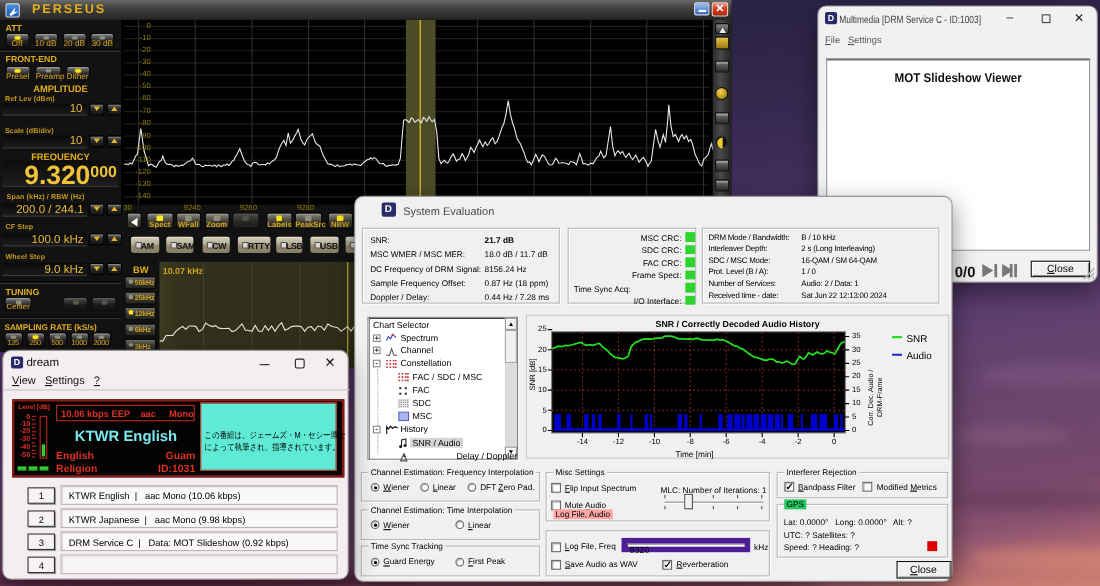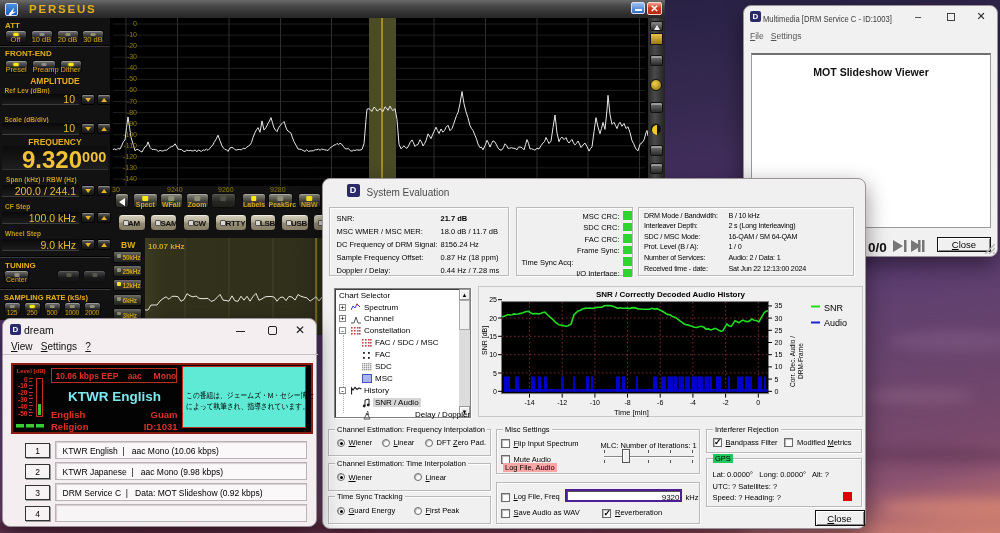--- a/index.html
+++ b/index.html
@@ -354,21 +354,21 @@
 <div class="clab" style="left:118px;top:73.7px;font-weight:normal;">0.87 Hz (18 ppm)</div>
 <div class="clab" style="left:14px;top:86.6px;">Doppler / Delay:</div>
 <div class="clab" style="left:118px;top:86.6px;font-weight:normal;">0.44 Hz / 7.28 ms</div>
 <div class="gbox" style="left:193px;top:28px;width:117px;height:69px;"></div>
 <div class="clab" style="left:199px;top:32.5px;width:98px;text-align:right;">MSC CRC:</div>
 <div class="abs" style="left:300px;top:32.0px;width:9px;height:8.5px;background:#2ed52e;"></div>
 <div class="clab" style="left:199px;top:44.0px;width:98px;text-align:right;">SDC CRC:</div>
 <div class="abs" style="left:300px;top:43.5px;width:9px;height:8.5px;background:#2ed52e;"></div>
 <div class="clab" style="left:199px;top:55.5px;width:98px;text-align:right;">FAC CRC:</div>
 <div class="abs" style="left:300px;top:55.0px;width:9px;height:8.5px;background:#2ed52e;"></div>
-<div class="clab" style="left:199px;top:67.0px;width:98px;text-align:right;">Frame Sync:</div>
+<div class="clab" style="left:199px;top:67.0px;width:98px;text-align:right;">Frame Spect:</div>
 <div class="abs" style="left:300px;top:66.5px;width:9px;height:8.5px;background:#2ed52e;"></div>
 <div class="clab" style="left:199px;top:78.5px;width:98px;">Time Sync Acq:</div>
 <div class="abs" style="left:300px;top:78.0px;width:9px;height:8.5px;background:#2ed52e;"></div>
 <div class="clab" style="left:199px;top:90.0px;width:98px;text-align:right;">I/O Interface:</div>
 <div class="abs" style="left:300px;top:89.5px;width:9px;height:8.5px;background:#2ed52e;"></div>
 <div class="gbox" style="left:315px;top:28px;width:216px;height:69px;"></div>
 <div class="clab" style="left:321.5px;top:31.5px;font-size:7.2px;letter-spacing:-0.2px;">DRM Mode / Bandwidth:</div>
 <div class="clab" style="left:406px;top:31.5px;font-size:7.2px;letter-spacing:-0.2px;">B / 10 kHz</div>
 <div class="clab" style="left:321.5px;top:42.1px;font-size:7.2px;letter-spacing:-0.2px;">Interleaver Depth:</div>
 <div class="clab" style="left:406px;top:42.1px;font-size:7.2px;letter-spacing:-0.2px;">2 s (Long Interleaving)</div>
@@ -617,21 +617,21 @@
 <div class="abs" style="left:325px;top:281px;width:1px;height:3px;background:#555;"></div>
 <div class="abs" style="left:347px;top:270.5px;width:1px;height:3px;background:#555;"></div>
 <div class="abs" style="left:347px;top:281px;width:1px;height:3px;background:#555;"></div>
 <div class="abs" style="left:369px;top:270.5px;width:1px;height:3px;background:#555;"></div>
 <div class="abs" style="left:369px;top:281px;width:1px;height:3px;background:#555;"></div>
 <div class="abs" style="left:299px;top:270px;width:8px;height:14px;background:#f0f0f0;border:1px solid #555;box-shadow:inset 1px 1px 0 #fff;"></div>
 <div class="gbox" style="left:173.5px;top:302.5px;width:204px;height:42.5px;background:#f0f0f0;"></div>
       <div class="abs" style="left:180.5px;top:284px;background:#fca5a5;padding:0 2px;font-size:7.5px;color:#000;white-space:nowrap;">Log File, Audio</div>
 <div class="check" style="left:178px;top:313.5px;"></div>
       <div class="clab" style="left:191px;top:313.0px;"><u>L</u>og File, Freq</div>
-<div class="abs" style="left:242px;top:309.5px;width:117px;height:13.5px;background:#fff;border:2px solid #4c1d95;box-shadow:inset 1px 1px 0 #555;font-size:8px;color:#000;padding:2px 0 0 3px;text-align:right;">9320</div>
+<div class="abs" style="left:242px;top:309.5px;width:117px;height:13.5px;background:#fff;border:5px solid #4c1d95;box-shadow:inset 1px 1px 0 #555;font-size:8px;color:#000;padding:2px 0 0 3px;">9320</div>
 <div class="clab" style="left:363px;top:313.5px;">kHz</div>
 <div class="check" style="left:178px;top:329.5px;"></div>
       <div class="clab" style="left:191px;top:329.0px;"><u>S</u>ave Audio as WAV</div>
 <div class="check on" style="left:279.5px;top:329.5px;"></div>
       <div class="clab" style="left:292.5px;top:329.0px;"><u>R</u>everberation</div>
 <div class="gbox" style="left:383.5px;top:250px;width:156px;height:24px;background:#f0f0f0;"></div>
       <div class="abs" style="left:390.5px;top:246px;background:#f0f0f0;padding:0 2px;font-size:7.5px;color:#000;white-space:nowrap;">Interferer Rejection</div>
 <div class="check on" style="left:390px;top:259px;"></div>
       <div class="clab" style="left:403px;top:258.5px;"><u>B</u>andpass Filter</div>
 <div class="check" style="left:461.5px;top:259px;"></div>

